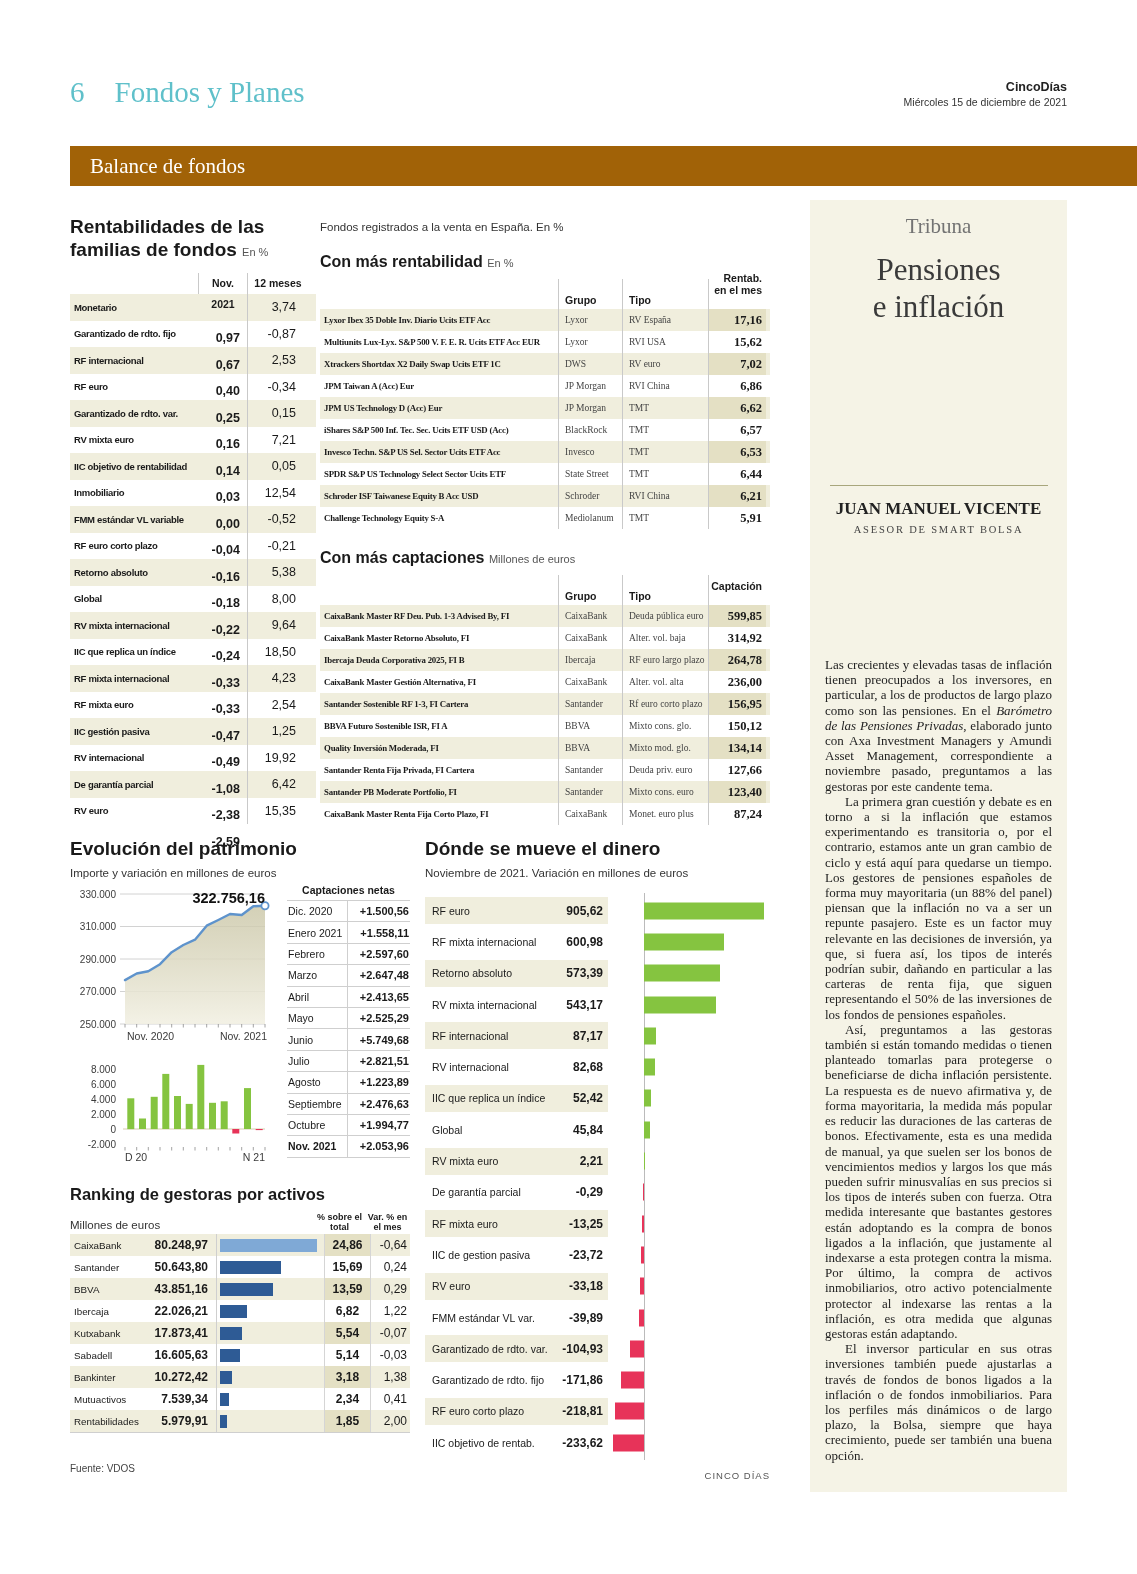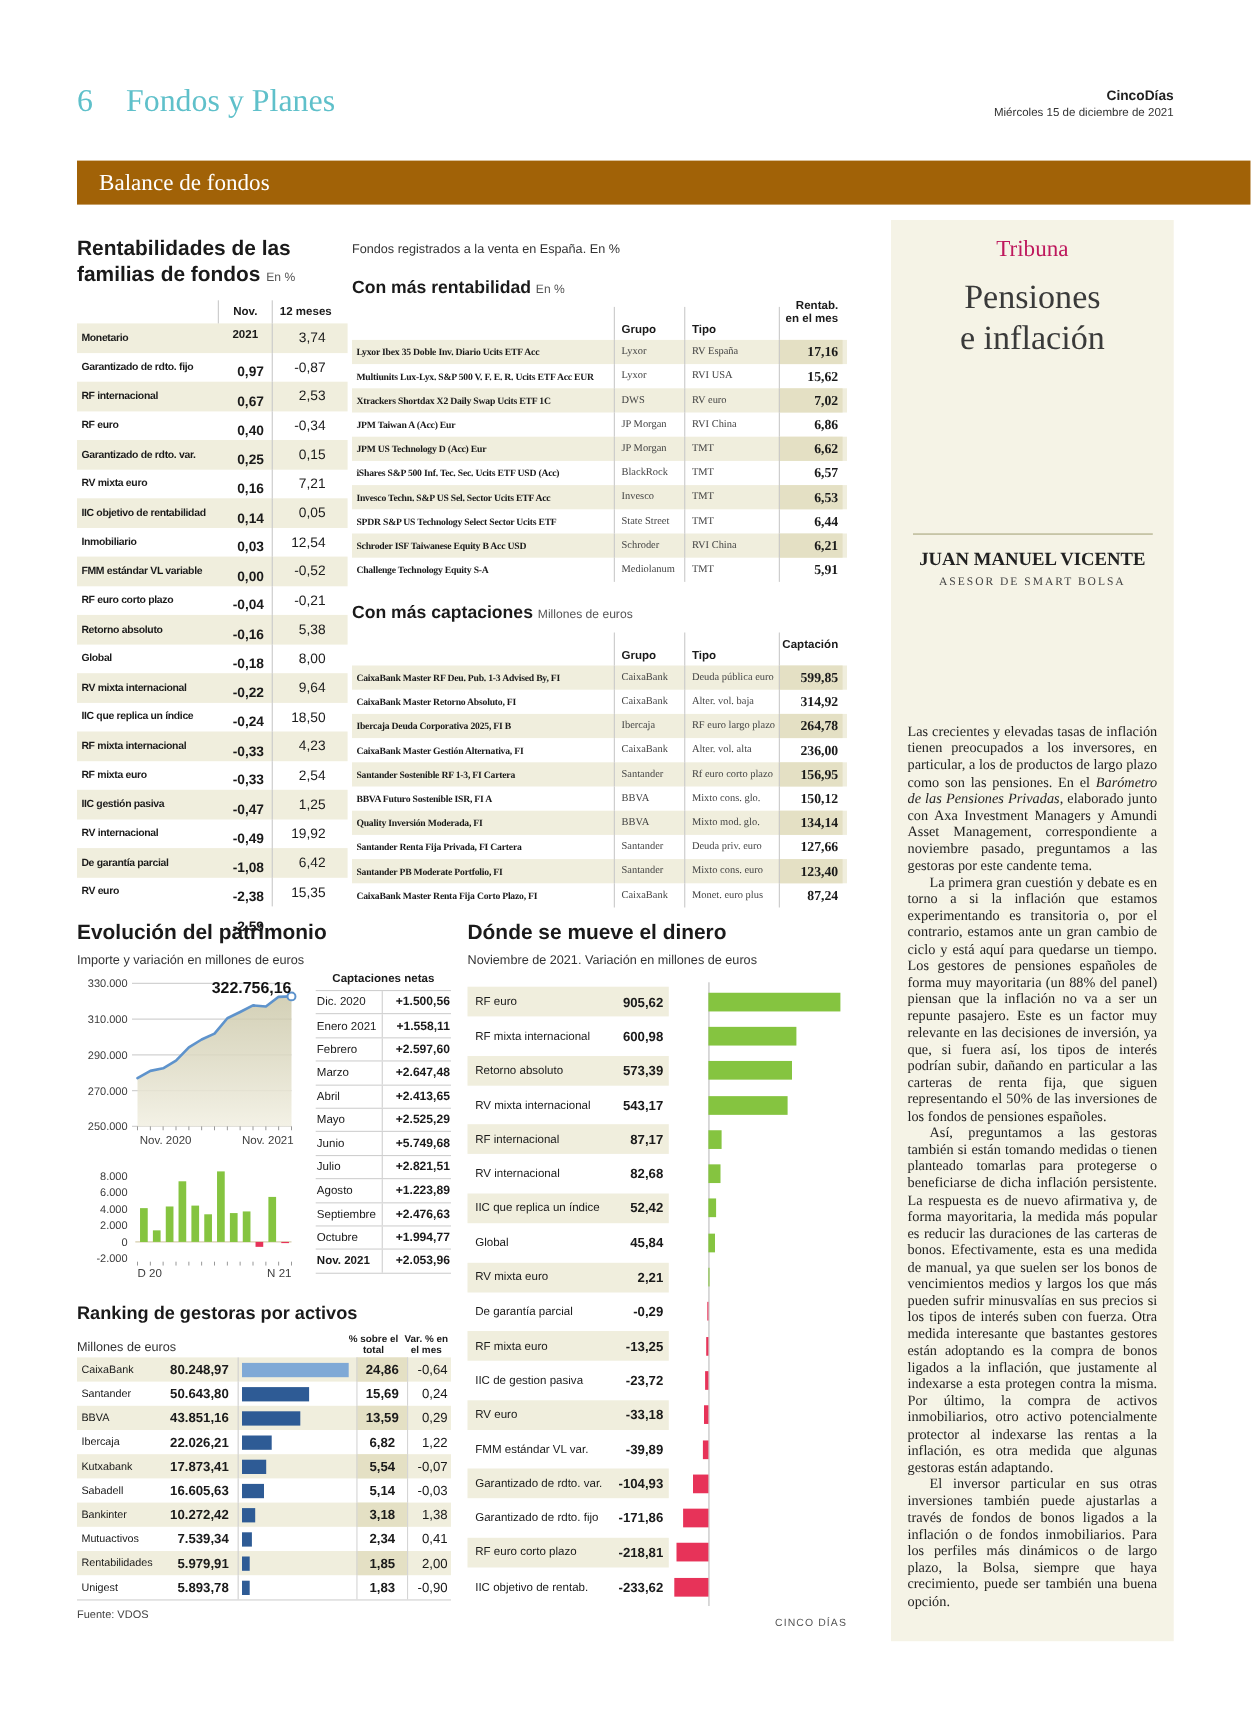--- a/index.html
+++ b/index.html
@@ -97,21 +97,21 @@
   .fl-row.alt .box{background:#f0eedd;}
   .fl-row .lbl{font-size:10.5px;white-space:nowrap;}
   .fl-row .val{font-size:12px;font-weight:bold;white-space:nowrap;}
   .fl-row .barzone{position:relative;width:162px;height:27px;}
   .fl-row .bar{position:absolute;top:50%;transform:translateY(-50%);left:36px;height:17px;background:#85c440;}
   .fl-row .bar.neg{left:auto;right:126px;background:#e73359;}
   .credit{position:absolute;right:0;top:632px;font-size:9.5px;color:#555;letter-spacing:1px;}
 
   
   .tribuna{position:absolute;left:810px;top:200px;width:257px;height:1292px;background:#f5f3e6;font-family:"Liberation Serif",serif;overflow:hidden;}
-  .tribuna .kicker{text-align:center;margin-top:14px;font-size:21px;color:#be185d;}
+  .tribuna .kicker{text-align:center;margin-top:14px;font-size:21px;color:#737373;}
   .tribuna .ttl{text-align:center;margin-top:12px;font-size:31px;line-height:37px;color:#3a3a3a;}
   .tribuna .rule{width:218px;height:1px;background:#a8a67c;margin:0 auto;margin-top:160px;}
   .tribuna .author{text-align:center;margin-top:13px;font-size:17px;font-weight:bold;color:#222;}
   .tribuna .role{text-align:center;margin-top:5px;font-size:10.5px;letter-spacing:1.8px;color:#444;}
   .tribuna .body{margin:122px 15px 0 15px;font-size:13px;line-height:15.2px;text-align:justify;color:#222;hyphens:auto;}
   .tribuna .body p + p{text-indent:20px;}
   .tribuna .it{font-style:italic;}
 </style>
 </head>
 <body>
@@ -659,29 +659,20 @@
         <div class="rk-row alt" data-index="8">
           <span class="nm">Rentabilidades</span>
           <span class="vl">5.979,91</span>
           <span class="barwrap">
             <span class="bar" style="width: 7.22815px;"></span>
           </span>
           <span class="pct">1,85</span>
           <span class="var">2,00</span>
         </div>
 
-        <div class="rk-row" data-index="9">
-          <span class="nm">Unigest</span>
-          <span class="vl">5.893,78</span>
-          <span class="barwrap">
-            <span class="bar" style="width: 7.12404px;"></span>
-          </span>
-          <span class="pct">1,83</span>
-          <span class="var">-0,90</span>
-        </div>
       </div>
     <div class="fuente">Fuente: VDOS</div>
   </section>
 
   <section class="flujos">
     <h2>Dónde se mueve el dinero</h2>
     <p class="subline">Noviembre de 2021. Variación en millones de euros</p>
     <div class="fl-axis"></div>
     <div class="fl-rows">
 

